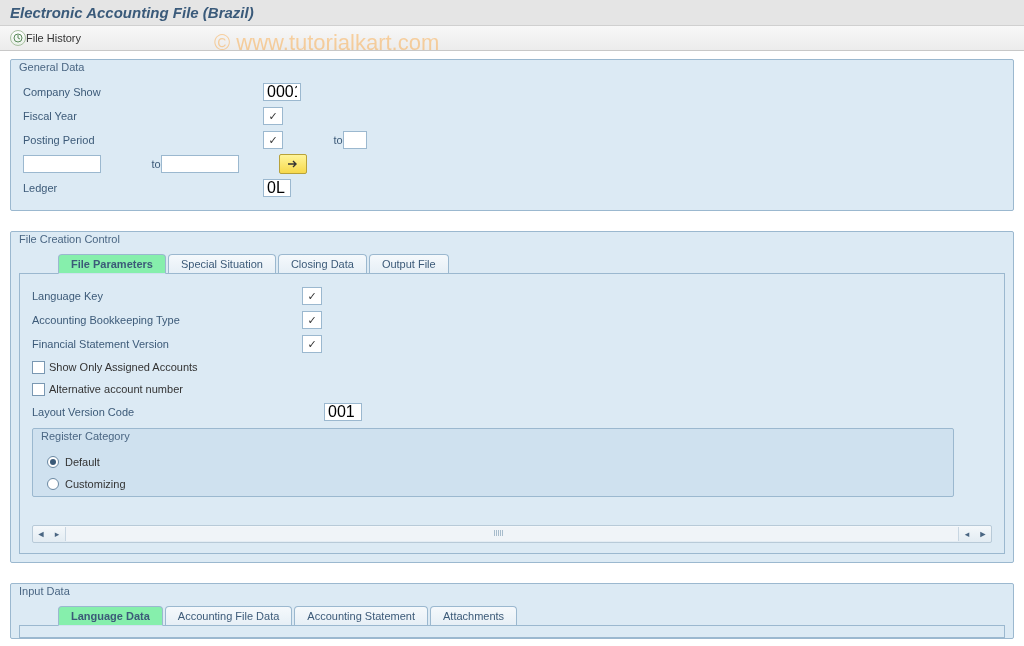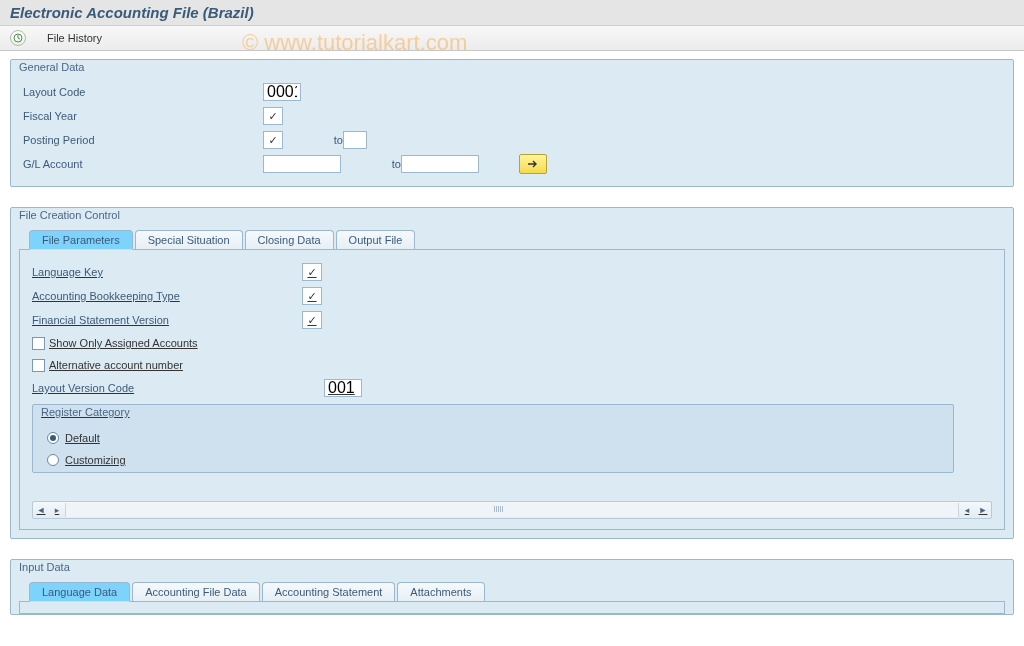--- a/index.html
+++ b/index.html
@@ -10,21 +10,21 @@
     background: #ffffff;
     color: #333;
     width: 1024px;
     height: 646px;
     overflow: hidden;
     position: relative;
   }
   .watermark {
     position: absolute;
     top: 30px;
-    left: 242px;
+    left: 214px;
     color: rgba(255,140,0,0.35);
     font-size: 22px;
     pointer-events: none;
     z-index: 100;
   }
   .title-bar {
     background: #e5e5e5;
     border-bottom: 1px solid #d0d0d0;
     padding: 4px 10px;
   }
@@ -34,21 +34,21 @@
     font-style: italic;
     color: #3a5a7a;
     font-weight: bold;
   }
   .toolbar {
     background: linear-gradient(#f8f8f8,#ececec);
     border-bottom: 1px solid #c8c8c8;
     padding: 4px 10px;
     display: flex;
     align-items: center;
-    gap: 21px;
+    gap: 0;
   }
   .tb-icon {
     width: 16px; height: 16px;
     display: inline-flex;
     align-items: center; justify-content: center;
     border: 1px solid #a8c0a0;
     border-radius: 50%;
     background: linear-gradient(#ffffff,#e8f0e8);
   }
   .tb-icon svg { width: 10px; height: 10px; }
@@ -78,21 +78,21 @@
     display: flex;
     align-items: center;
     height: 24px;
   }
   .lbl {
     width: 240px;
     color: #3c5a78;
   }
   .to-lbl {
     width: 60px;
-    text-align: right;
+    text-align: center;
     color: #3c5a78;
     padding-left: 50px;
   }
   input[type=text].fld {
     border: 1px solid #9bb8cf;
     background: #fff;
     font-size: 16px;
     height: 18px;
     padding: 0 3px;
   }
@@ -138,33 +138,33 @@
     padding: 3px 12px;
     font-size: 11px;
     color: #3c5a78;
     border-top-left-radius: 4px;
     border-top-right-radius: 4px;
     margin-right: 2px;
     cursor: pointer;
     position: relative;
   }
   .tab.active {
-    background: #7dd3fc;
-    font-weight: normal;
+    background: #86efac;
+    font-weight: bold;
     z-index: 2;
     border-bottom: 1px solid #cfe1ef;
     margin-bottom: -1px;
+    margin-left: 29px;
   }
   .tabpane {
     border: 1px solid #9bb8cf;
     border-top: none;
     background: #dceaf4;
     padding: 10px 12px;
     margin: 0;
-    text-decoration: underline;
   }
   .fcc-box .tabpane {
     height: 280px;
     display: flex;
     flex-direction: column;
   }
   .checkbox-row {
     display: flex;
     align-items: center;
     height: 22px;
@@ -269,44 +269,47 @@
   </span>
   <span>File History</span>
 </div>
 
 <div class="content">
 
   <div class="groupbox">
     <div class="legend">General Data</div>
     <div class="groupbox-inner">
       <div class="row">
-        <span class="lbl">Layout Code</span>
+        <span class="lbl">Company Show</span>
         <input type="text" class="fld w40" value="0001" style="">
       </div>
       <div class="row">
         <span class="lbl">Fiscal Year</span>
         <span class="chk-small"></span>
       </div>
       <div class="row">
         <span class="lbl">Posting Period</span>
         <span class="chk-small"></span>
         <span class="to-lbl">to</span>
         <input type="text" class="fld w24" style="">
       </div>
       <div class="row">
-        <span class="lbl">G/L Account</span>
         <input type="text" class="fld w80" style="">
         <span class="to-lbl">to</span>
         <input type="text" class="fld w80" style="">
         <span style="width:40px"></span>
         <span class="yellow-btn">
           <svg viewBox="0 0 12 10">
               <path d="M1 5 h7 M6 2 l3 3 -3 3" stroke="#333" stroke-width="1.4" fill="none"></path>
             </svg>
         </span>
+      </div>
+      <div class="row">
+        <span class="lbl">Ledger</span>
+        <input type="text" class="fld w28" value="0L" style="">
       </div>
     </div>
   </div>
 
   <div class="groupbox fcc-box">
     <div class="legend">File Creation Control</div>
     <div class="groupbox-inner" style="padding:6px 8px 8px 8px">
       <div class="tabstrip">
         <div class="tab active">File Parameters</div>
         <div class="tab">Special Situation</div>

